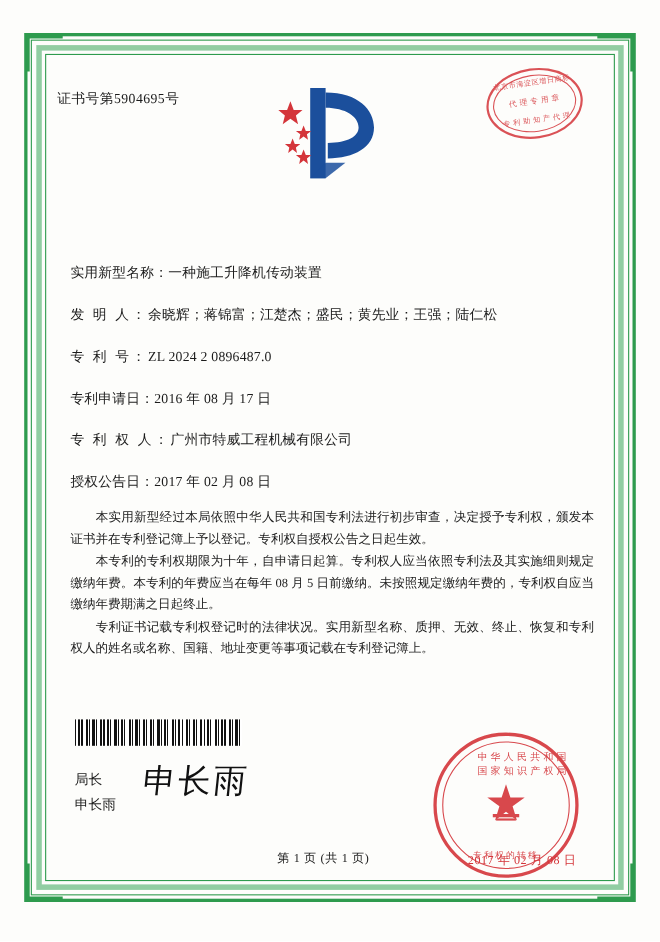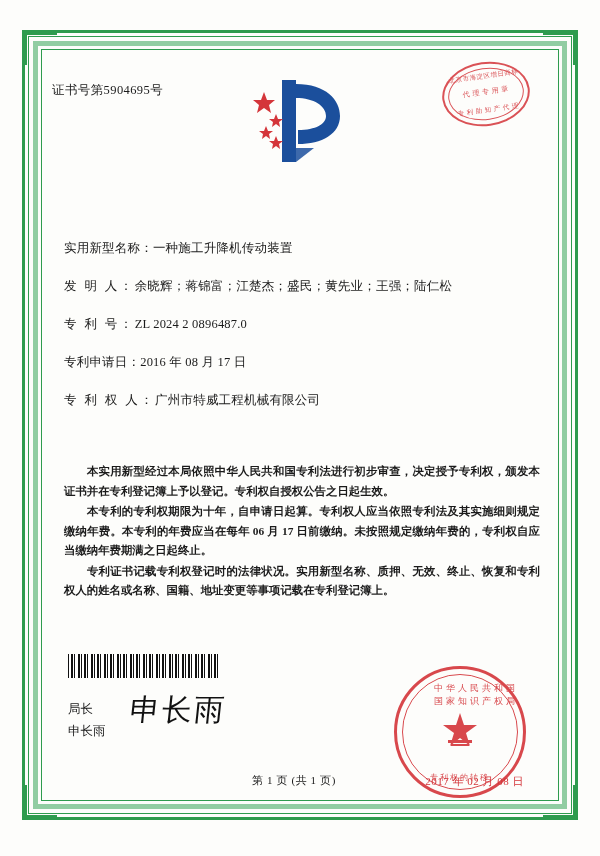--- a/index.html
+++ b/index.html
@@ -165,21 +165,20 @@
 
   .body-text {
     position: absolute;
     left: 12px;
     right: 8px;
     top: 400px;
     font-size: 11.4px;
     line-height: 19.5px;
     text-align: justify;
     color: #1b1b1b;
-    font-weight: bold;
   }
   .body-text p {
     margin: 0 0 1px 0;
     text-indent: 23px;
   }
 
   
   .barcode {
     position: absolute;
     left: 16px;
@@ -317,25 +316,28 @@
       </div>
       <div class="field spaced">
         <span class="lbl">专  利  号：</span><span class="val">ZL 2024 2 0896487.0</span>
       </div>
       <div class="field">
         <span class="lbl">专利申请日：</span><span class="val">2016 年 08 月 17 日</span>
       </div>
       <div class="field spaced">
         <span class="lbl">专  利  权  人：</span><span class="val">广州市特威工程机械有限公司</span>
       </div>
+      <div class="field">
+        <span class="lbl">授权公告日：</span><span class="val">2017 年 02 月 08 日</span>
+      </div>
     </div>
 
     <div class="body-text">
       <p>本实用新型经过本局依照中华人民共和国专利法进行初步审查，决定授予专利权，颁发本证书并在专利登记簿上予以登记。专利权自授权公告之日起生效。</p>
-      <p>本专利的专利权期限为十年，自申请日起算。专利权人应当依照专利法及其实施细则规定缴纳年费。本专利的年费应当在每年 06 月 17 日前缴纳。未按照规定缴纳年费的，专利权自应当缴纳年费期满之日起终止。</p>
+      <p>本专利的专利权期限为十年，自申请日起算。专利权人应当依照专利法及其实施细则规定缴纳年费。本专利的年费应当在每年 08 月 5 日前缴纳。未按照规定缴纳年费的，专利权自应当缴纳年费期满之日起终止。</p>
       <p>专利证书记载专利权登记时的法律状况。实用新型名称、质押、无效、终止、恢复和专利权人的姓名或名称、国籍、地址变更等事项记载在专利登记簿上。</p>
     </div>
 
     <div class="barcode"></div>
 
     <div class="signature-block">
       <div>局长</div>
       <div>申长雨</div>
     </div>
     <div class="hand-sign">申长雨</div>

